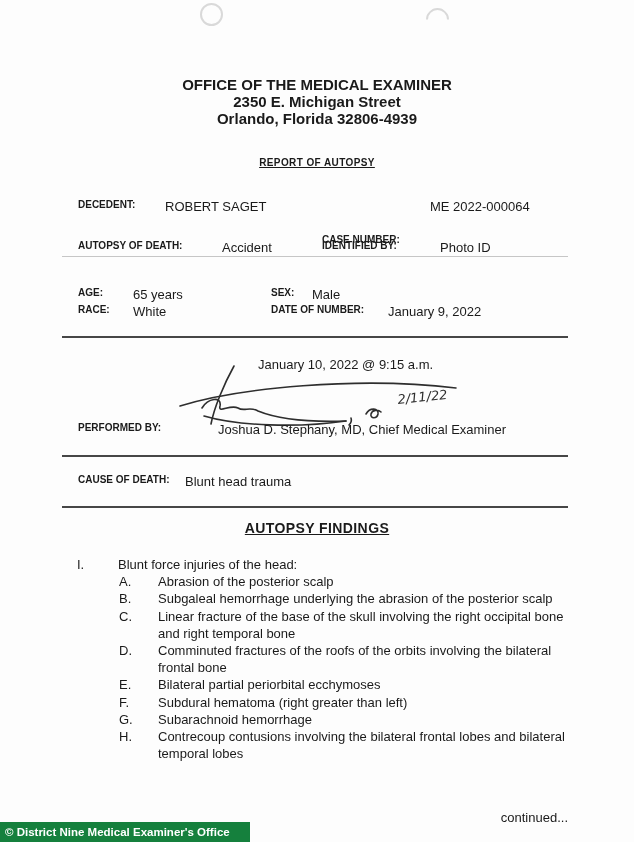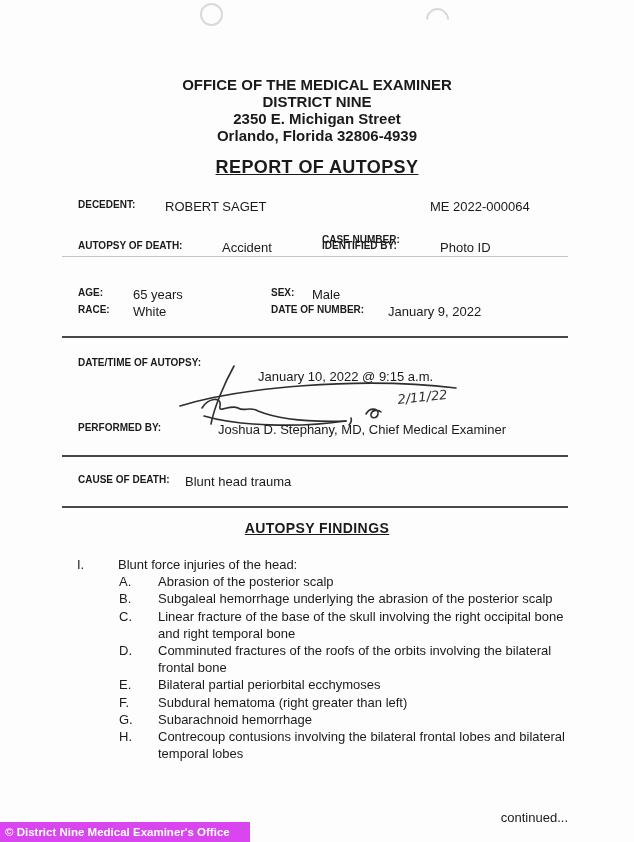--- a/index.html
+++ b/index.html
@@ -17,21 +17,21 @@
     border:2px solid #d9d9d9; box-sizing:border-box;
   }
   .hole.partial { border-bottom-color:transparent; border-left-color:transparent; transform:rotate(-45deg); }
 
   .letterhead {
     position:absolute; left:0; top:76px; width:100%;
     text-align:center; font-weight:700; font-size:15px; line-height:17px;
   }
   .report-title {
     position:absolute; left:0; top:157px; width:100%;
-    text-align:center; font-weight:700; font-size:18px;
+    text-align:center; font-weight:700; font-size:10px;
     text-decoration:underline; letter-spacing:.4px;
   }
 
   .rule { position:absolute; left:62px; width:506px; }
   .rule.light { height:1px; background:#c6c6c6; }
   .rule.dark  { height:2px; background:#474747; }
 
   .sig { position:absolute; left:168px; top:362px; }
   .sig path { fill:none; stroke:#2e2e2e; stroke-width:1.6; stroke-linecap:round; }
   .sig text { fill:#2e2e2e; font-family:"DejaVu Sans", sans-serif; font-style:italic; font-size:13px; }
@@ -44,35 +44,34 @@
   .findings { position:absolute; left:77px; top:556px; right:4px; font-size:13px; line-height:17.2px; }
   .f-head { display:flex; }
   .f-numeral { width:41px; flex:none; }
   .f-row { display:flex; margin-left:42px; }
   .f-letter { width:39px; flex:none; }
   .f-text { white-space:pre-line; }
 
   .continued { position:absolute; right:66px; top:810px; font-size:13px; }
   .watermark {
     position:absolute; left:0; top:822px; width:250px; height:20px;
-    background:#d946ef; color:#ffffff; font-weight:700; font-size:11.5px;
+    background:#15803d; color:#ffffff; font-weight:700; font-size:11.5px;
     line-height:20px; padding-left:5px; box-sizing:border-box; white-space:nowrap;
   }
 </style>
 </head>
 <body>
 
 <div class="page">
 
   <div class="hole" style="left:200px; top:3px;"></div>
   <div class="hole partial" style="left:426px; top:8px;"></div>
 
   <div class="letterhead">
     <div>OFFICE OF THE MEDICAL EXAMINER</div>
-    <div>DISTRICT NINE</div>
     <div>2350 E. Michigan Street</div>
     <div>Orlando, Florida 32806-4939</div>
   </div>
 
   <div class="report-title">REPORT OF AUTOPSY</div>
 
   <span class="abs lbl" style="left:78px; top:199px;">DECEDENT:</span>
   <span class="abs val" style="left:165px; top:199px;">ROBERT SAGET</span>
   <span class="abs lbl" style="left:322px; top:186px;margin-top:48px;">CASE NUMBER:</span>
   <span class="abs val" style="left:430px; top:199px;">ME 2022-000064</span>
@@ -89,22 +88,21 @@
   <span class="abs lbl" style="left:271px; top:287px;">SEX:</span>
   <span class="abs val" style="left:312px; top:287px;">Male</span>
 
   <span class="abs lbl" style="left:78px; top:304px;">RACE:</span>
   <span class="abs val" style="left:133px; top:304px;">White</span>
   <span class="abs lbl" style="left:271px; top:304px;">DATE OF NUMBER:</span>
   <span class="abs val" style="left:388px; top:304px;">January 9, 2022</span>
 
   <div class="rule dark" style="top:336px;"></div>
 
-  <span class="abs lbl" style="left:78px; top:357px;">DATE/TIME OF AUTOPSY:</span>
-  <span class="abs val" style="left:258px; top:357px;margin-top:12px;">January 10, 2022 @ 9:15 a.m.</span>
+  <span class="abs val" style="left:258px; top:357px;">January 10, 2022 @ 9:15 a.m.</span>
 
   <svg class="sig" width="300" height="66" viewBox="0 0 300 66">
     <path d="M 12 44 C 70 26, 190 14, 288 26"></path>
     <path d="M 66 4 C 56 22, 46 46, 43 62"></path>
     <path d="M 34 46 C 40 36, 54 34, 52 44 C 50 52, 62 42, 70 46 C 76 50, 82 44, 90 49 C 112 58, 148 60, 178 59"></path>
     <path d="M 178 59 C 130 66, 70 64, 36 54"></path>
     <path d="M 183 56 c 1 3, 0 5, -2 7"></path>
     <path d="M 198 52 c 4 -7, 13 -6, 12 0 c -1 5, -8 5, -7 0 c 1 -4, 7 -5, 10 -2"></path>
     <text x="230" y="42" transform="rotate(-6 230 42)">2/11/22</text>
   </svg>

